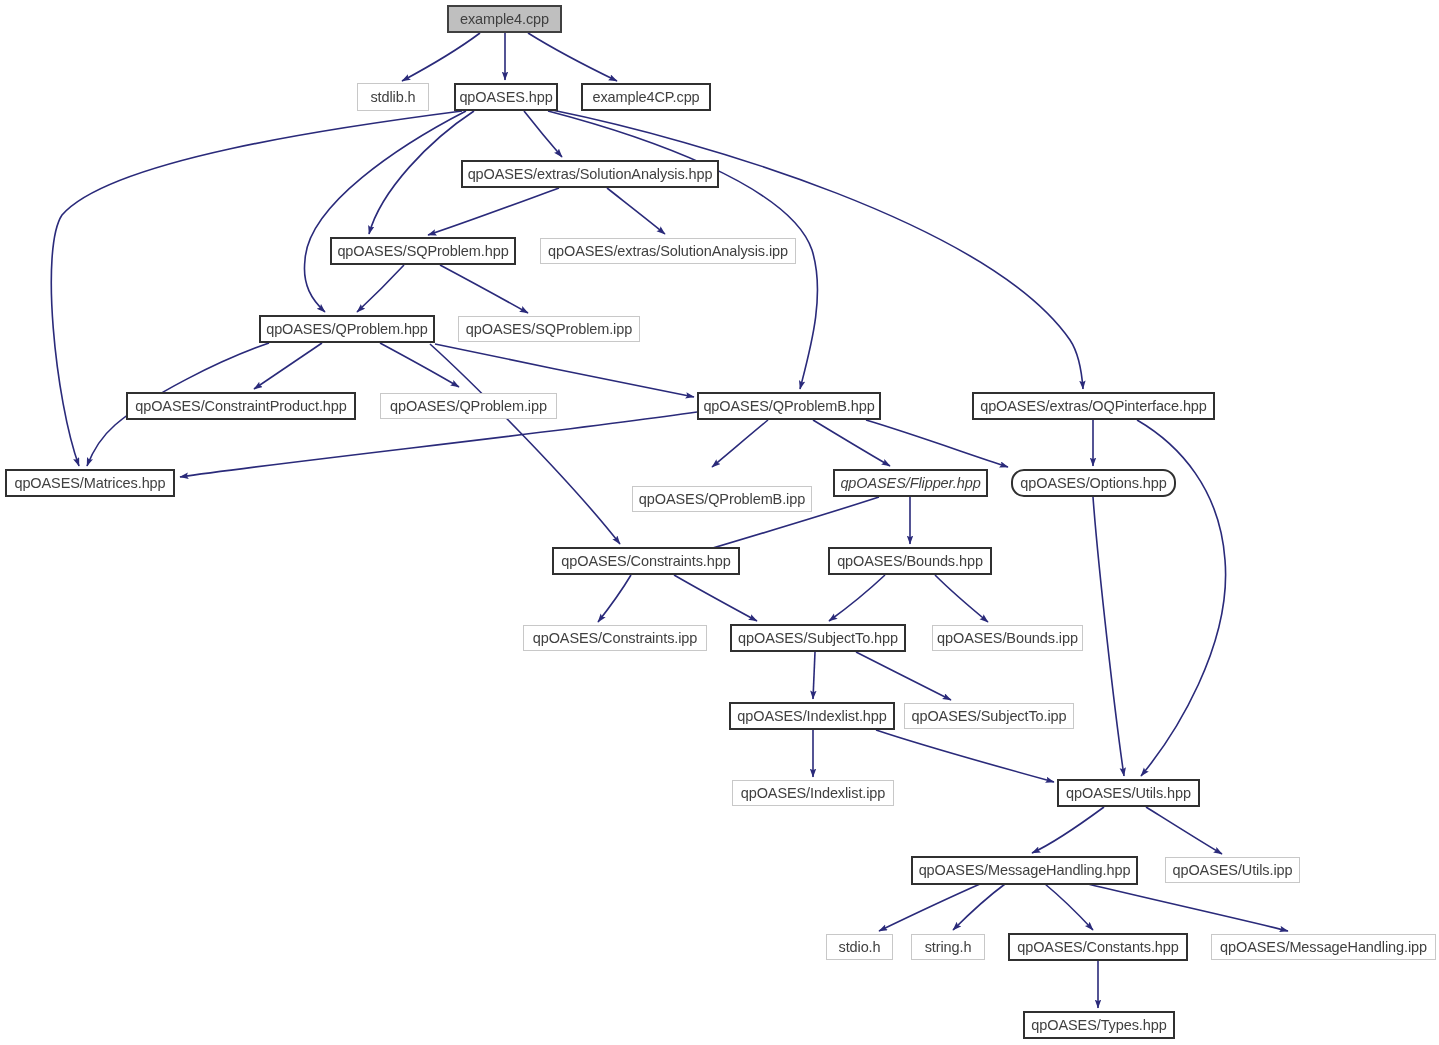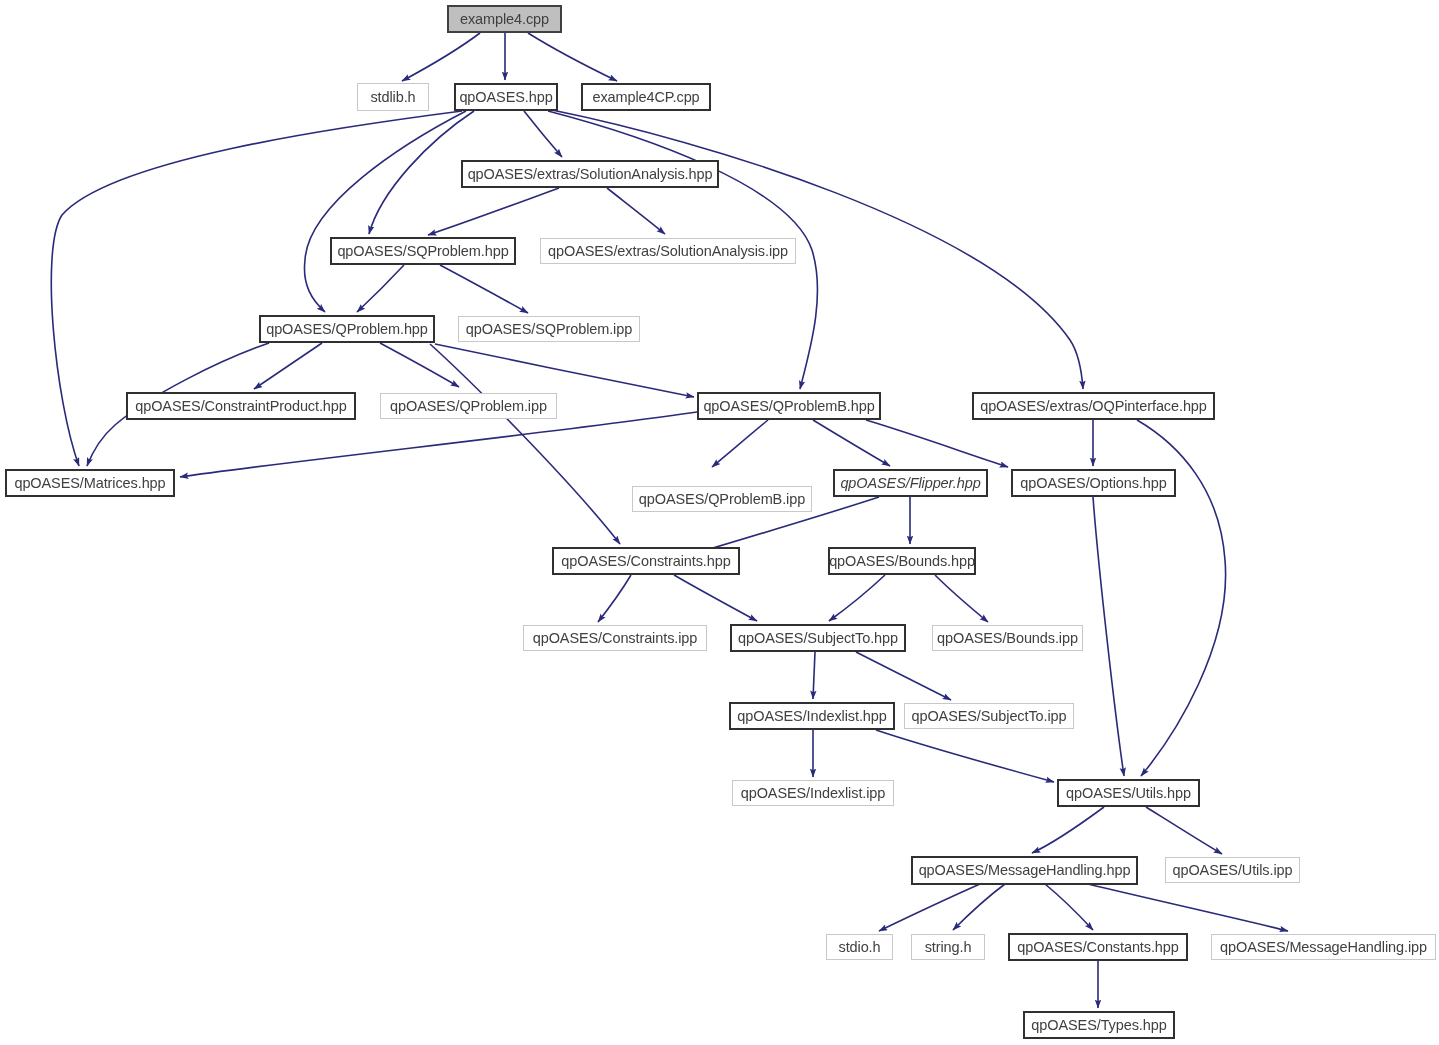--- a/index.html
+++ b/index.html
@@ -150,27 +150,27 @@
       </div>
       <div class="node hdr" style="left: 5px; top: 469px; width: 170px; height: 28px;">
         <span>qpOASES/Matrices.hpp</span>
       </div>
       <div class="node inl" style="left: 632px; top: 486px; width: 180px; height: 26px;">
         <span>qpOASES/QProblemB.ipp</span>
       </div>
       <div class="node hdr" style="left: 833px; top: 469px; width: 155px; height: 28px; font-style: italic;">
         <span>qpOASES/Flipper.hpp</span>
       </div>
-      <div class="node hdr" style="left: 1011px; top: 469px; width: 165px; height: 28px;">
+      <div class="node hdr" style="left: 1011px; top: 469px; width: 165px; height: 28px; border-radius: 13px;">
         <span>qpOASES/Options.hpp</span>
       </div>
       <div class="node hdr" style="left: 552px; top: 547px; width: 188px; height: 28px;">
         <span>qpOASES/Constraints.hpp</span>
       </div>
-      <div class="node hdr" style="left: 828px; top: 547px; width: 148px; height: 28px; align-items: center;">
+      <div class="node hdr" style="left: 828px; top: 547px; width: 164px; height: 28px; align-items: center;">
         <span>qpOASES/Bounds.hpp</span>
       </div>
       <div class="node inl" style="left: 523px; top: 625px; width: 184px; height: 26px;">
         <span>qpOASES/Constraints.ipp</span>
       </div>
       <div class="node hdr" style="left: 730px; top: 624px; width: 176px; height: 28px;">
         <span>qpOASES/SubjectTo.hpp</span>
       </div>
       <div class="node inl" style="left: 932px; top: 625px; width: 151px; height: 26px;">
         <span>qpOASES/Bounds.ipp</span>

